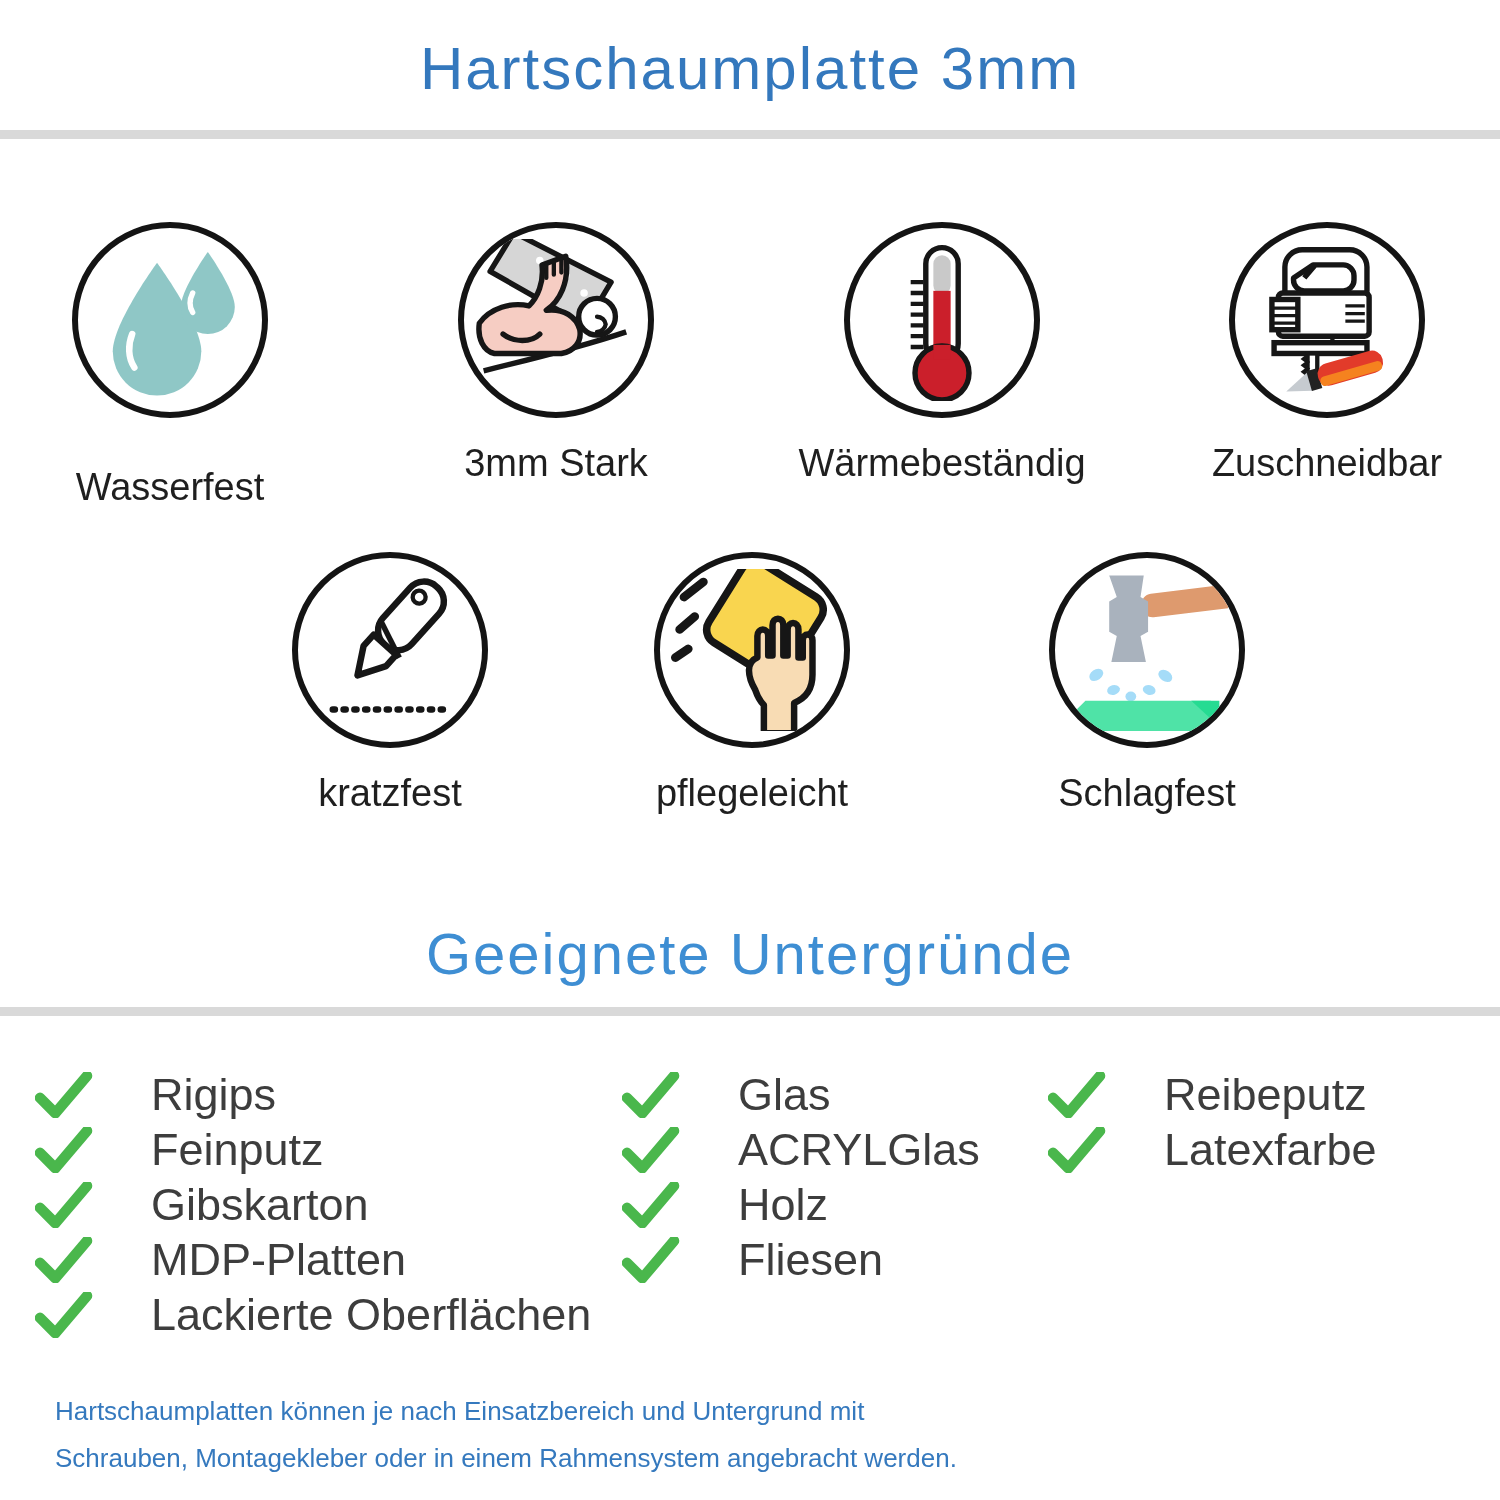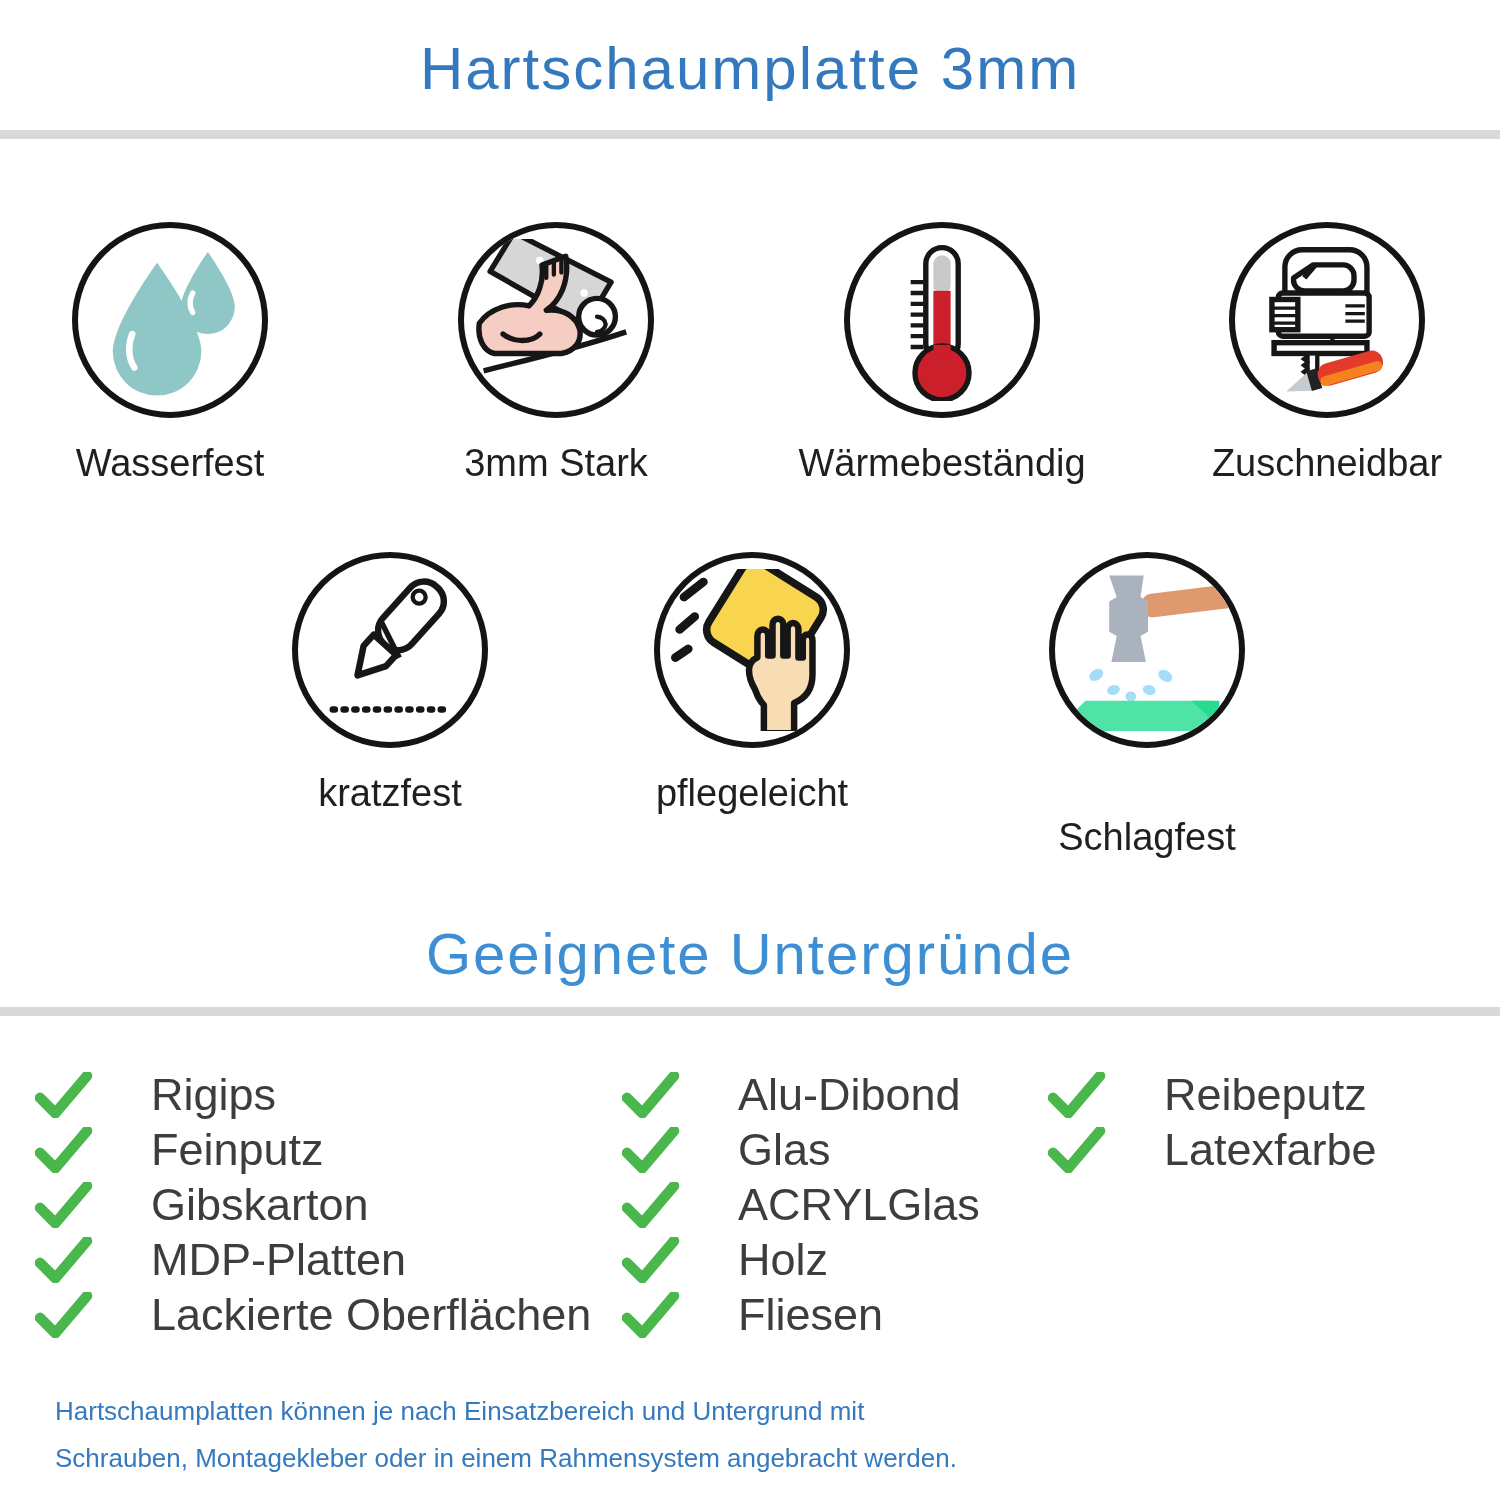--- a/index.html
+++ b/index.html
@@ -16,27 +16,27 @@
   .divider.two{top:1007px;}
   .feature{position:absolute;width:340px;display:flex;flex-direction:column;align-items:center;}
   .feature .circle{
     width:196px;height:196px;box-sizing:border-box;border:6px solid #141414;
     border-radius:50%;background:#fff;overflow:hidden;
     display:flex;align-items:center;justify-content:center;
   }
   .feature .circle svg{width:162px;height:162px;display:block;}
   .feature .feature-label{margin-top:24px;font-size:38px;color:#1F1F1F;white-space:nowrap;}
   
-  .f1{left:0px;   top:222px;}
+  .f1{left:0px;   top:222px;gap:24px;}
   .f2{left:386px; top:222px;}
   .f3{left:772px; top:222px;}
   .f4{left:1157px;top:222px;}
   .f5{left:220px; top:552px;}
   .f6{left:582px; top:552px;}
-  .f7{left:977px; top:552px;gap:44px;}
+  .f7{left:977px; top:552px;}
   .sub-title{
     position:absolute;top:920px;left:0;width:100%;text-align:center;
     font-size:58px;font-weight:500;letter-spacing:2px;color:#3E8ED3;
   }
   .col{position:absolute;top:1067px;}
   .col.c1{left:35px;}
   .col.c2{left:622px;}
   .col.c3{left:1048px;}
   .check-row{display:flex;align-items:center;height:55px;gap:36px;}
   .check-icon{width:58px;height:46px;margin-right:22px;flex:0 0 auto;}
@@ -199,26 +199,20 @@
         </svg>
       <span class="item-text">Lackierte Oberflächen</span>
     </div>
   </div>
 
   <div class="col c2">
     <div class="check-row">
       <svg class="check-icon" viewBox="0 0 60 48">
           <path d="M5,27 L21,43 L54,4" stroke="#4AB74C" stroke-width="11" fill="none" stroke-linecap="round" stroke-linejoin="round"></path>
         </svg>
-      <span class="item-text">Alu-Dibond</span>
-    </div>
-    <div class="check-row">
-      <svg class="check-icon" viewBox="0 0 60 48">
-          <path d="M5,27 L21,43 L54,4" stroke="#4AB74C" stroke-width="11" fill="none" stroke-linecap="round" stroke-linejoin="round"></path>
-        </svg>
       <span class="item-text">Glas</span>
     </div>
     <div class="check-row">
       <svg class="check-icon" viewBox="0 0 60 48">
           <path d="M5,27 L21,43 L54,4" stroke="#4AB74C" stroke-width="11" fill="none" stroke-linecap="round" stroke-linejoin="round"></path>
         </svg>
       <span class="item-text">ACRYLGlas</span>
     </div>
     <div class="check-row">
       <svg class="check-icon" viewBox="0 0 60 48">

